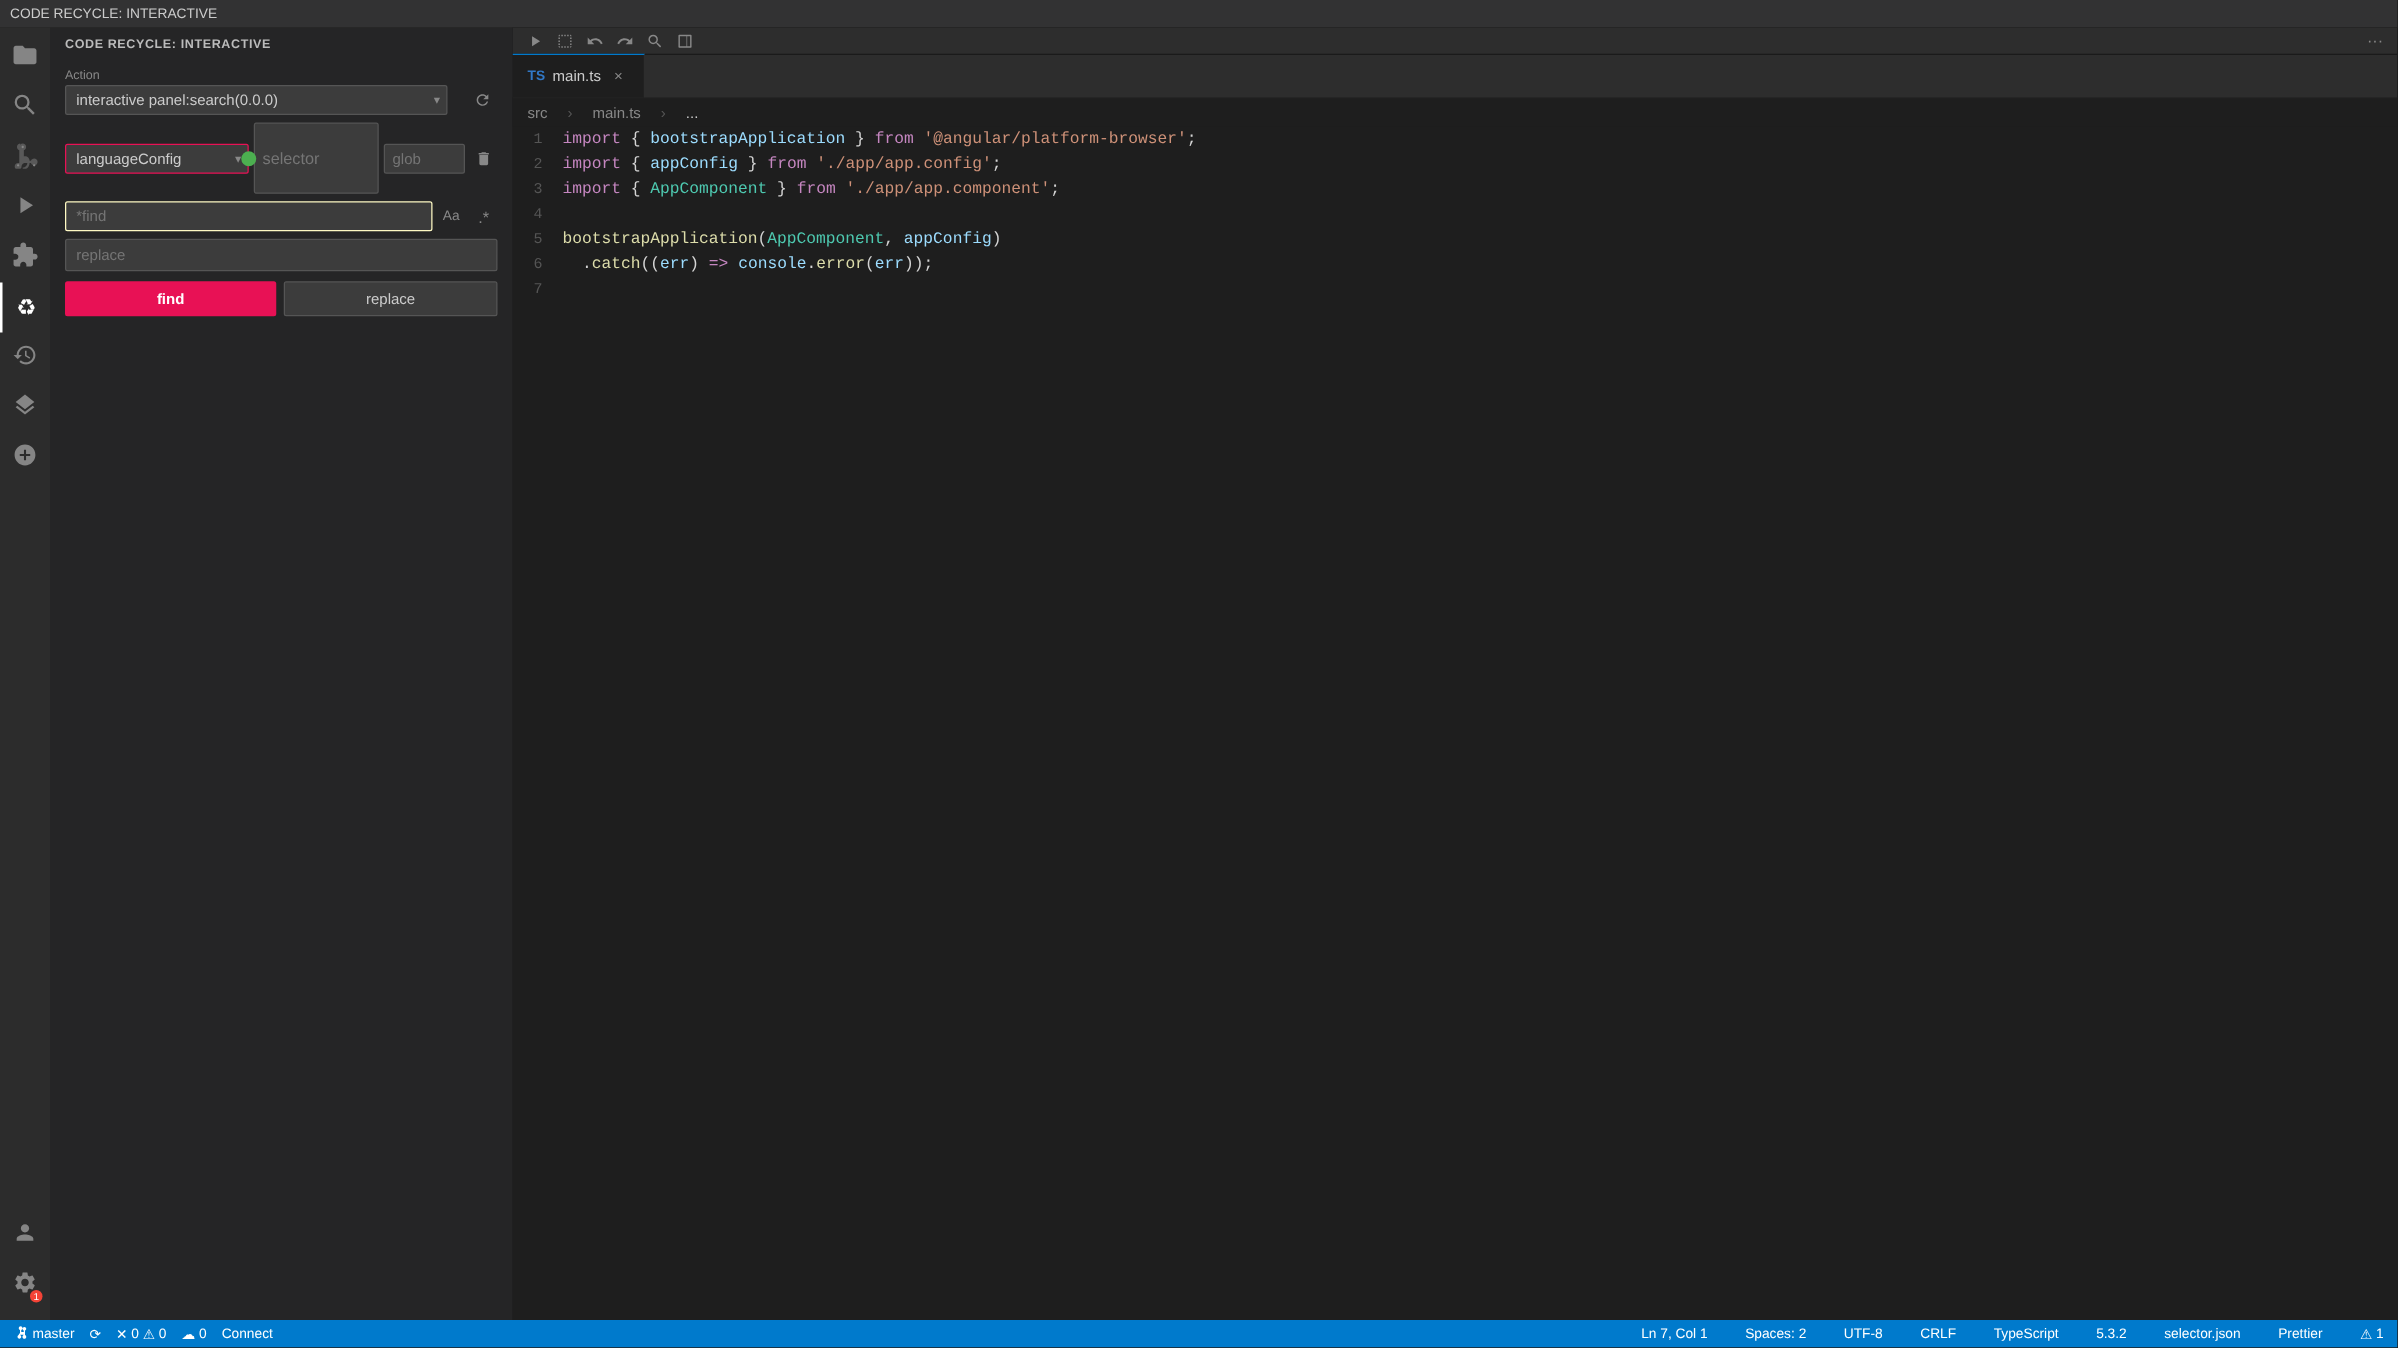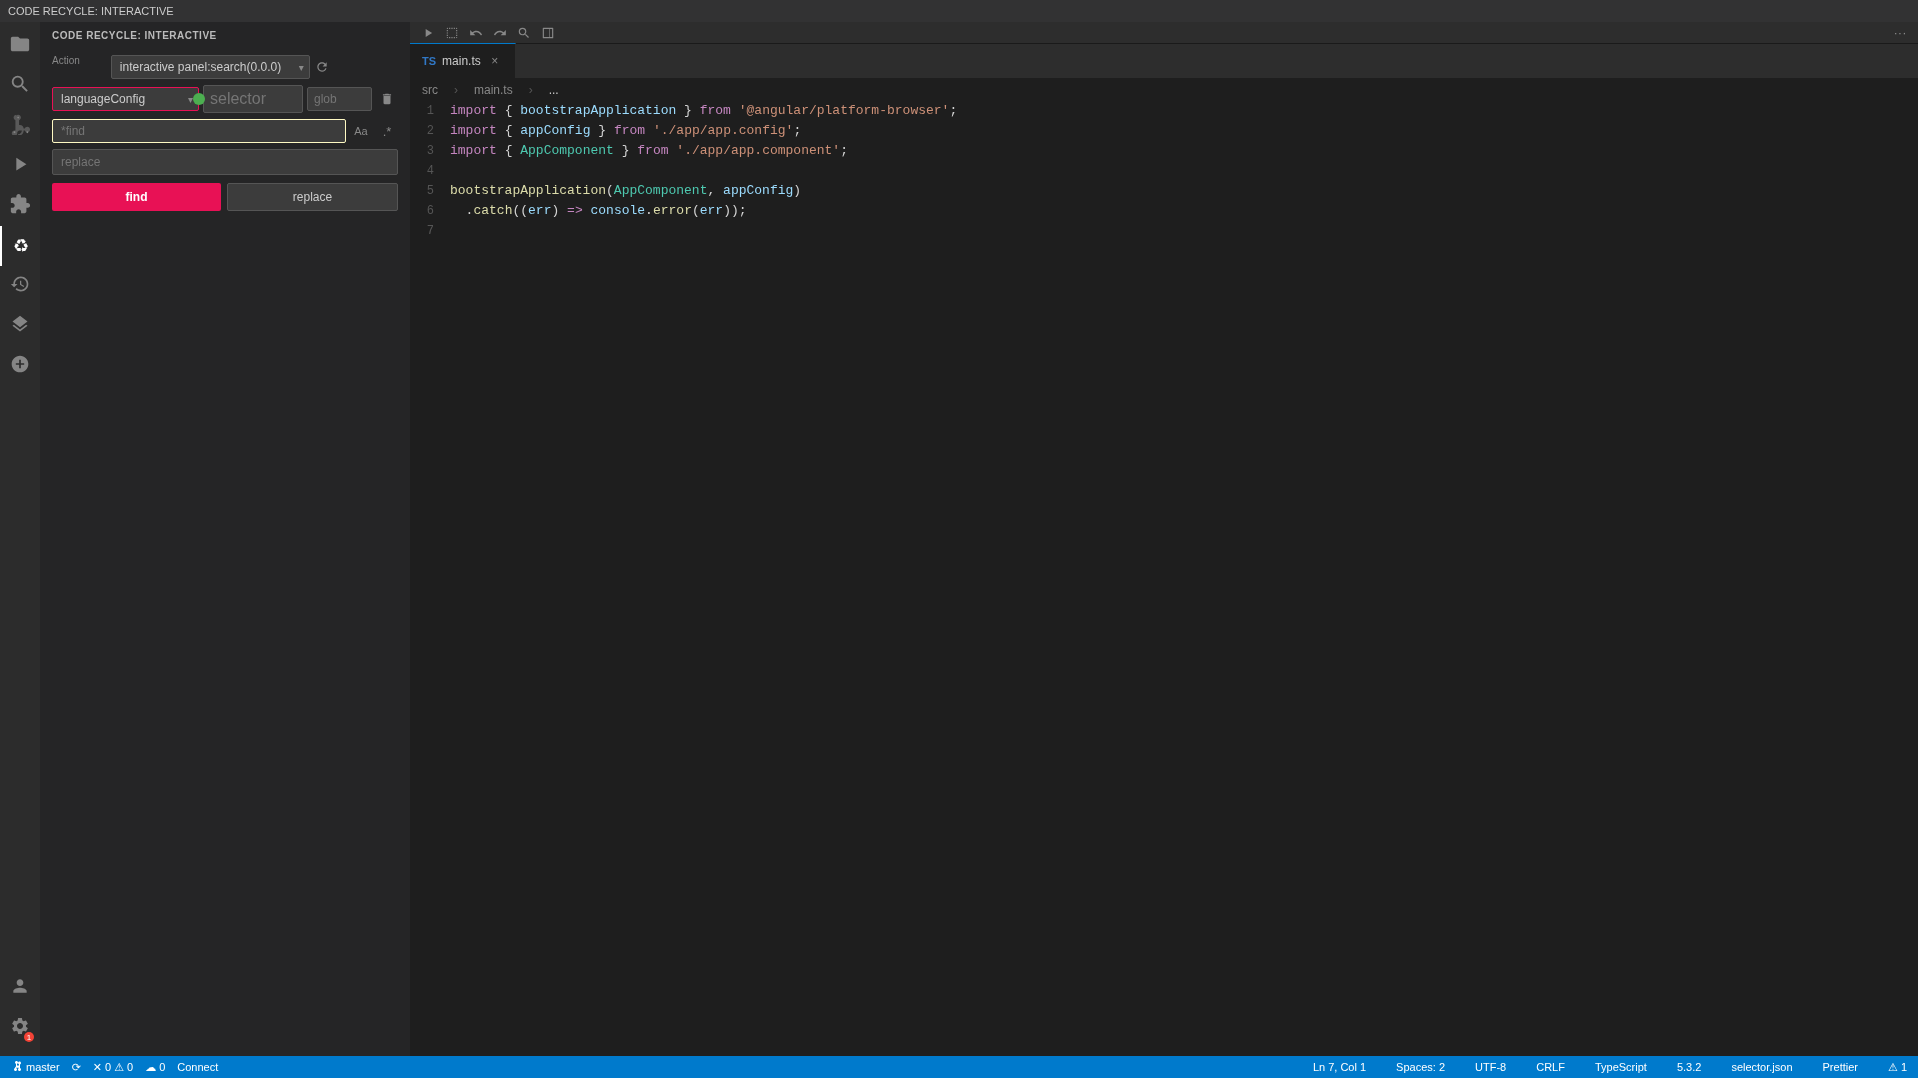--- a/index.html
+++ b/index.html
@@ -85,32 +85,31 @@
     .panel-body {
       padding: 8px 12px;
       display: flex;
       flex-direction: column;
       gap: 6px;
     }
 
     
     .action-group {
       display: flex;
-      flex-direction: row;
+      flex-direction: column;
       gap: 2px;
     }
     .action-label {
       font-size: 10px;
       color: #888888;
     }
     .action-row {
       display: flex;
       align-items: center;
-      gap: 0;
-      margin-left: 29px;
+      gap: 16px;
     }
     .action-select-wrapper {
       flex: 1;
       position: relative;
     }
     .action-select {
       width: 100%;
       background: #3c3c3c;
       color: #cccccc;
       border: 1px solid #555555;
@@ -186,22 +185,22 @@
       height: 12px;
       background: #4caf50;
       border-radius: 50%;
       z-index: 10;
     }
     .selector-input {
       width: 100px;
       background: #3c3c3c;
       border: 1px solid #555555;
       color: #cccccc;
-      padding: 4px 6px;
-      font-size: 16px;
+      padding: 20px 6px;
+      font-size: 13px;
       border-radius: 2px;
       outline: none;
     }
     .glob-input {
       width: 65px;
       background: #3c3c3c;
       border: 1px solid #555555;
       color: #cccccc;
       padding: 4px 6px;
       font-size: 12px;

